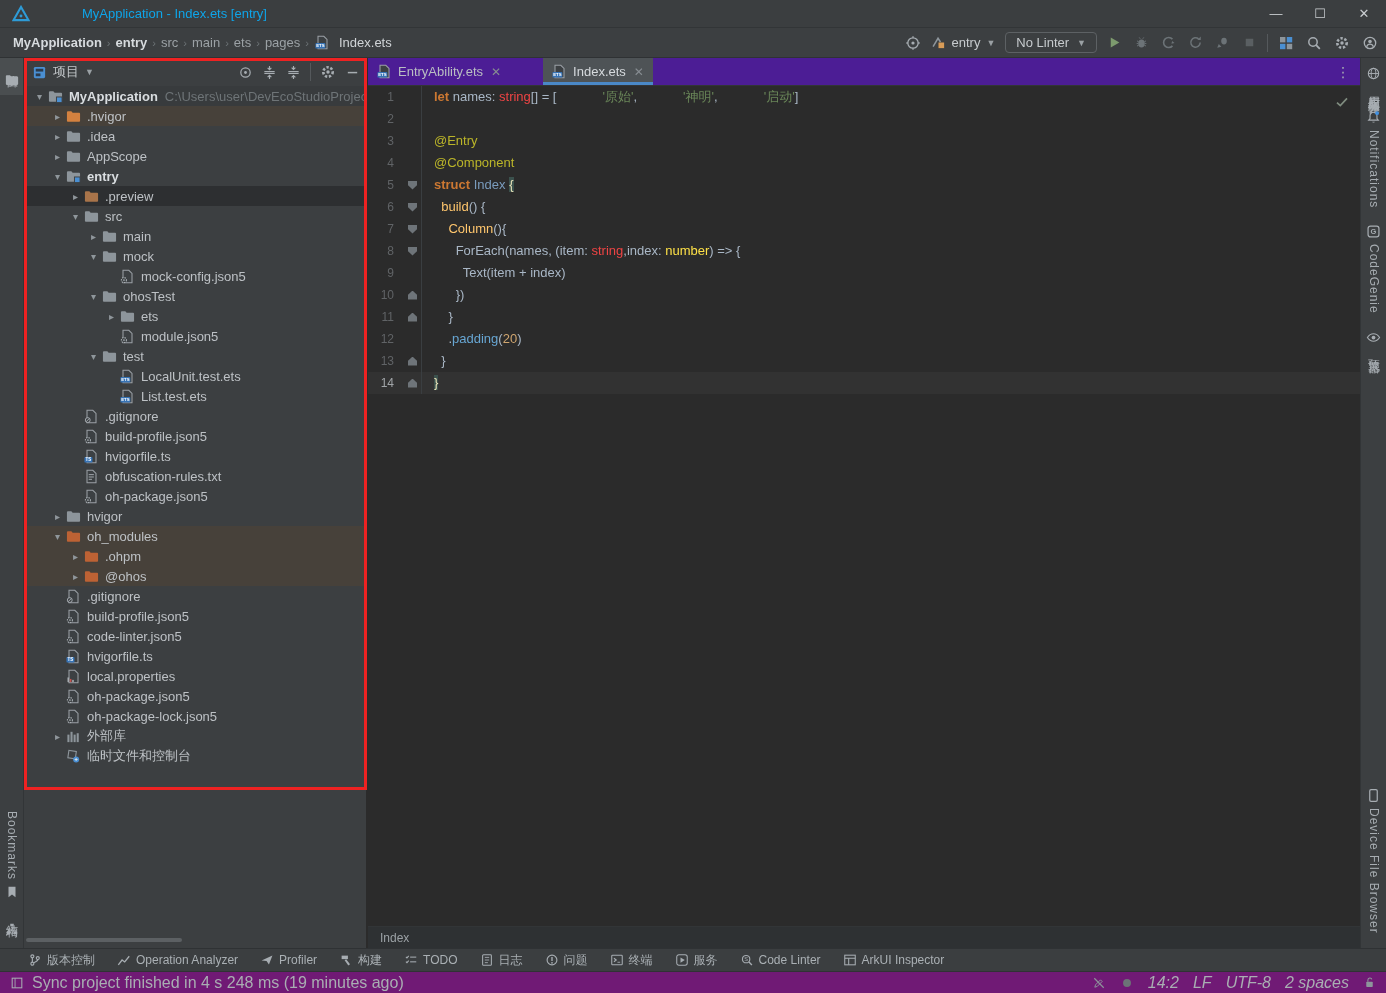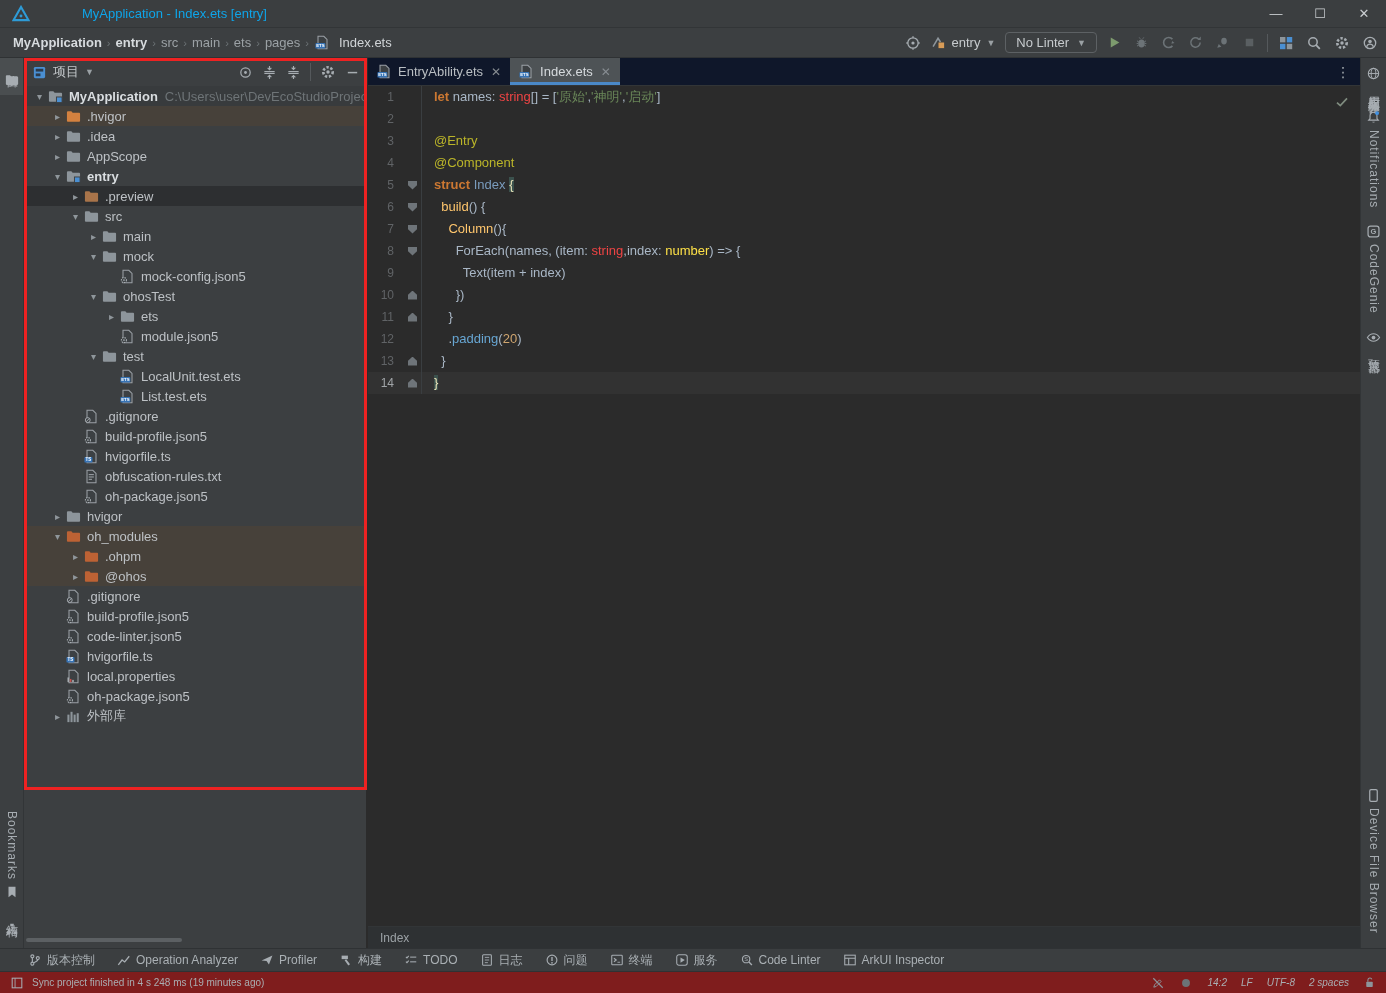--- a/index.html
+++ b/index.html
@@ -46,53 +46,53 @@
   .trow .ticon{width:17px;flex:none;margin-right:5px;}
   .trow .tlabel.bold{font-weight:bold;color:#d9dde0;}
   .trow .tsfx{color:#6e7477;margin-left:7px;}
   .trow.bg-sel{background:#2d2f31;}
   .trow.bg-exc{background:#47413a;}
   .trow.bg-hover{background:#383b3d;}
   #tree-hscroll{position:absolute;left:2px;bottom:6px;width:156px;height:4px;border-radius:2px;background:#5c6063;}
   #annotation-rect{position:absolute;left:24px;top:58px;width:343px;height:732px;border:3px solid #ee2222;z-index:30;pointer-events:none;}
   
   #editor{flex:1;display:flex;flex-direction:column;background:#2b2b2b;min-width:0;}
-  #tabbar{height:28px;background:#0f172a;display:flex;align-items:stretch;border-bottom:1px solid #323537;flex:none;}
+  #tabbar{height:28px;background:#4c1d95;display:flex;align-items:stretch;border-bottom:1px solid #323537;flex:none;gap:33px;}
   .tab{display:flex;align-items:center;gap:6px;padding:0 9px;color:#b9bec2;cursor:pointer;position:relative;}
   .tab .x{color:#878d92;font-size:12px;margin-left:2px;}
   .tab.active{background:#4e5356;color:#d6dadd;}
   .tab.active::after{content:"";position:absolute;left:0;right:0;bottom:0;height:3px;background:#4a88c7;}
   #tab-more{margin-left:auto;align-self:center;padding:0 10px;color:#a7adb2;font-size:14px;cursor:pointer;}
   #code-area{flex:1;position:relative;font-family:"DejaVu Sans Mono",monospace;overflow:hidden;}
   .cl-row{display:flex;height:22px;line-height:22px;}
   .cl-row.cur{background:#323232;}
   .ln{width:36px;flex:none;text-align:right;padding-right:10px;color:#606366;font-size:12px;}
   .cl-row.cur .ln{color:#a1a5a8;}
   .foldc{width:18px;flex:none;border-right:1px solid #3a3e41;display:flex;align-items:center;justify-content:center;}
   .fold{width:9px;height:9px;background:#6e7479;}
   .fold.open{clip-path:polygon(0 0,100% 0,100% 52%,50% 100%,0 52%);}
   .fold.close{clip-path:polygon(50% 0,100% 48%,100% 100%,0 100%,0 48%);}
   .codeln{padding-left:12px;white-space:pre;font-size:13px;color:#a9b7c6;}
   .tok-kw{color:#cc7832;font-weight:bold;}
   .tok-ty{color:#ef4444;}
-  .tok-st{color:#6a8759;}
+  .tok-st{color:#6a8759;padding-left:46px;}
   .tok-an{color:#bbb529;}
   .tok-fn{color:#ffc66d;}
   .tok-cl{color:#7a9cbe;}
   .tok-nt{color:#fde047;}
   .tok-mt{color:#67a6d3;}
   .tok-nm{color:#cfa56f;}
   .tok-pl{color:#a9b7c6;}
   .tok-bh{color:#e8e2b7;background:#3b514d;}
   #inspect-ok{position:absolute;top:8px;right:10px;}
   #editor-bc{height:22px;background:#2e3133;border-top:1px solid #323537;display:flex;align-items:center;padding-left:12px;color:#9ba1a5;font-size:12px;flex:none;}
   
   #bottom-toolbar{height:23px;background:#3b3e40;border-top:1px solid #2f3234;display:flex;align-items:center;gap:22px;padding-left:28px;font-size:12px;color:#aab0b4;}
   .bt-item{display:inline-flex;align-items:center;gap:5px;cursor:pointer;white-space:nowrap;}
-  #statusbar{height:22px;background:#7f1d1d;border-top:1px solid #2f3234;display:flex;align-items:center;font-size:10px;color:#a9aeb2;padding:0 10px;}
+  #statusbar{height:22px;background:#701a75;border-top:1px solid #2f3234;display:flex;align-items:center;font-size:16px;color:#a9aeb2;padding:0 10px;}
   #status-msg{margin-left:8px;}
   #status-right{margin-left:auto;display:flex;align-items:center;gap:14px;}
   #status-right span{cursor:pointer;font-style:italic;}
 </style>
 </head>
 <body>
 
 <div id="app">
 
   <div id="titlebar">
@@ -634,32 +634,54 @@
             <span class="ticon i">
               <svg width="15" height="15" viewBox="0 0 16 16">
                 <path d="M3.2 1.4h6.2l3.4 3.4v9.8H3.2z" fill="#3c4043" stroke="#9aa0a6" stroke-width="1.1"></path>
                 <circle cx="4.2" cy="11.8" r="2.7" fill="#3c4043" stroke="#a7adb2" stroke-width="1.2" stroke-dasharray="1.5 1.1"></circle>
                 <circle cx="4.2" cy="11.8" r=".9" fill="#a7adb2"></circle>
               </svg>
             </span>
             <span class="tlabel">oh-package.json5</span>
           </div>
           <div class="trow" style="padding-left: 26px;">
+            <span class="chev"></span>
+            <span class="ticon i">
+              <svg width="15" height="15" viewBox="0 0 16 16">
+                <path d="M3.2 1.4h6.2l3.4 3.4v9.8H3.2z" fill="#3c4043" stroke="#9aa0a6" stroke-width="1.1"></path>
+                <circle cx="4.2" cy="11.8" r="2.7" fill="#3c4043" stroke="#a7adb2" stroke-width="1.2" stroke-dasharray="1.5 1.1"></circle>
+                <circle cx="4.2" cy="11.8" r=".9" fill="#a7adb2"></circle>
+              </svg>
+            </span>
+            <span class="tlabel">oh-package-lock.json5</span>
+          </div>
+          <div class="trow" style="padding-left: 26px;">
             <span class="chev">▸</span>
             <span class="ticon i">
               <svg width="15" height="15" viewBox="0 0 16 16">
                 <g fill="#8d959b">
                   <rect x="1.5" y="6" width="2.2" height="8"></rect>
                   <rect x="4.8" y="3" width="2.2" height="11"></rect>
                   <rect x="8.1" y="6" width="2.2" height="8"></rect>
                   <rect x="11.4" y="4.5" width="2.2" height="9.5"></rect>
                 </g>
               </svg>
             </span>
             <span class="tlabel">外部库</span>
+          </div>
+          <div class="trow" style="padding-left: 26px;">
+            <span class="chev"></span>
+            <span class="ticon i">
+              <svg width="15" height="15" viewBox="0 0 16 16">
+                <rect x="2.5" y="2" width="8" height="8" fill="none" stroke="#8d959b" stroke-width="1.2" transform="rotate(8 6.5 6)"></rect>
+                <circle cx="10.8" cy="11.2" r="3.2" fill="#4a8fd2"></circle>
+                <path d="M9.2 11.2h3.2M10.8 9.6v3.2" stroke="#e3e7ea" stroke-width=".9"></path>
+              </svg>
+            </span>
+            <span class="tlabel">临时文件和控制台</span>
           </div>
         </div>
       <div id="tree-hscroll"></div>
     </div>
 
     <div id="editor">
       <div id="tabbar">
           <div class="tab">
             <span class="i">
               <svg width="15" height="15" viewBox="0 0 16 16">

